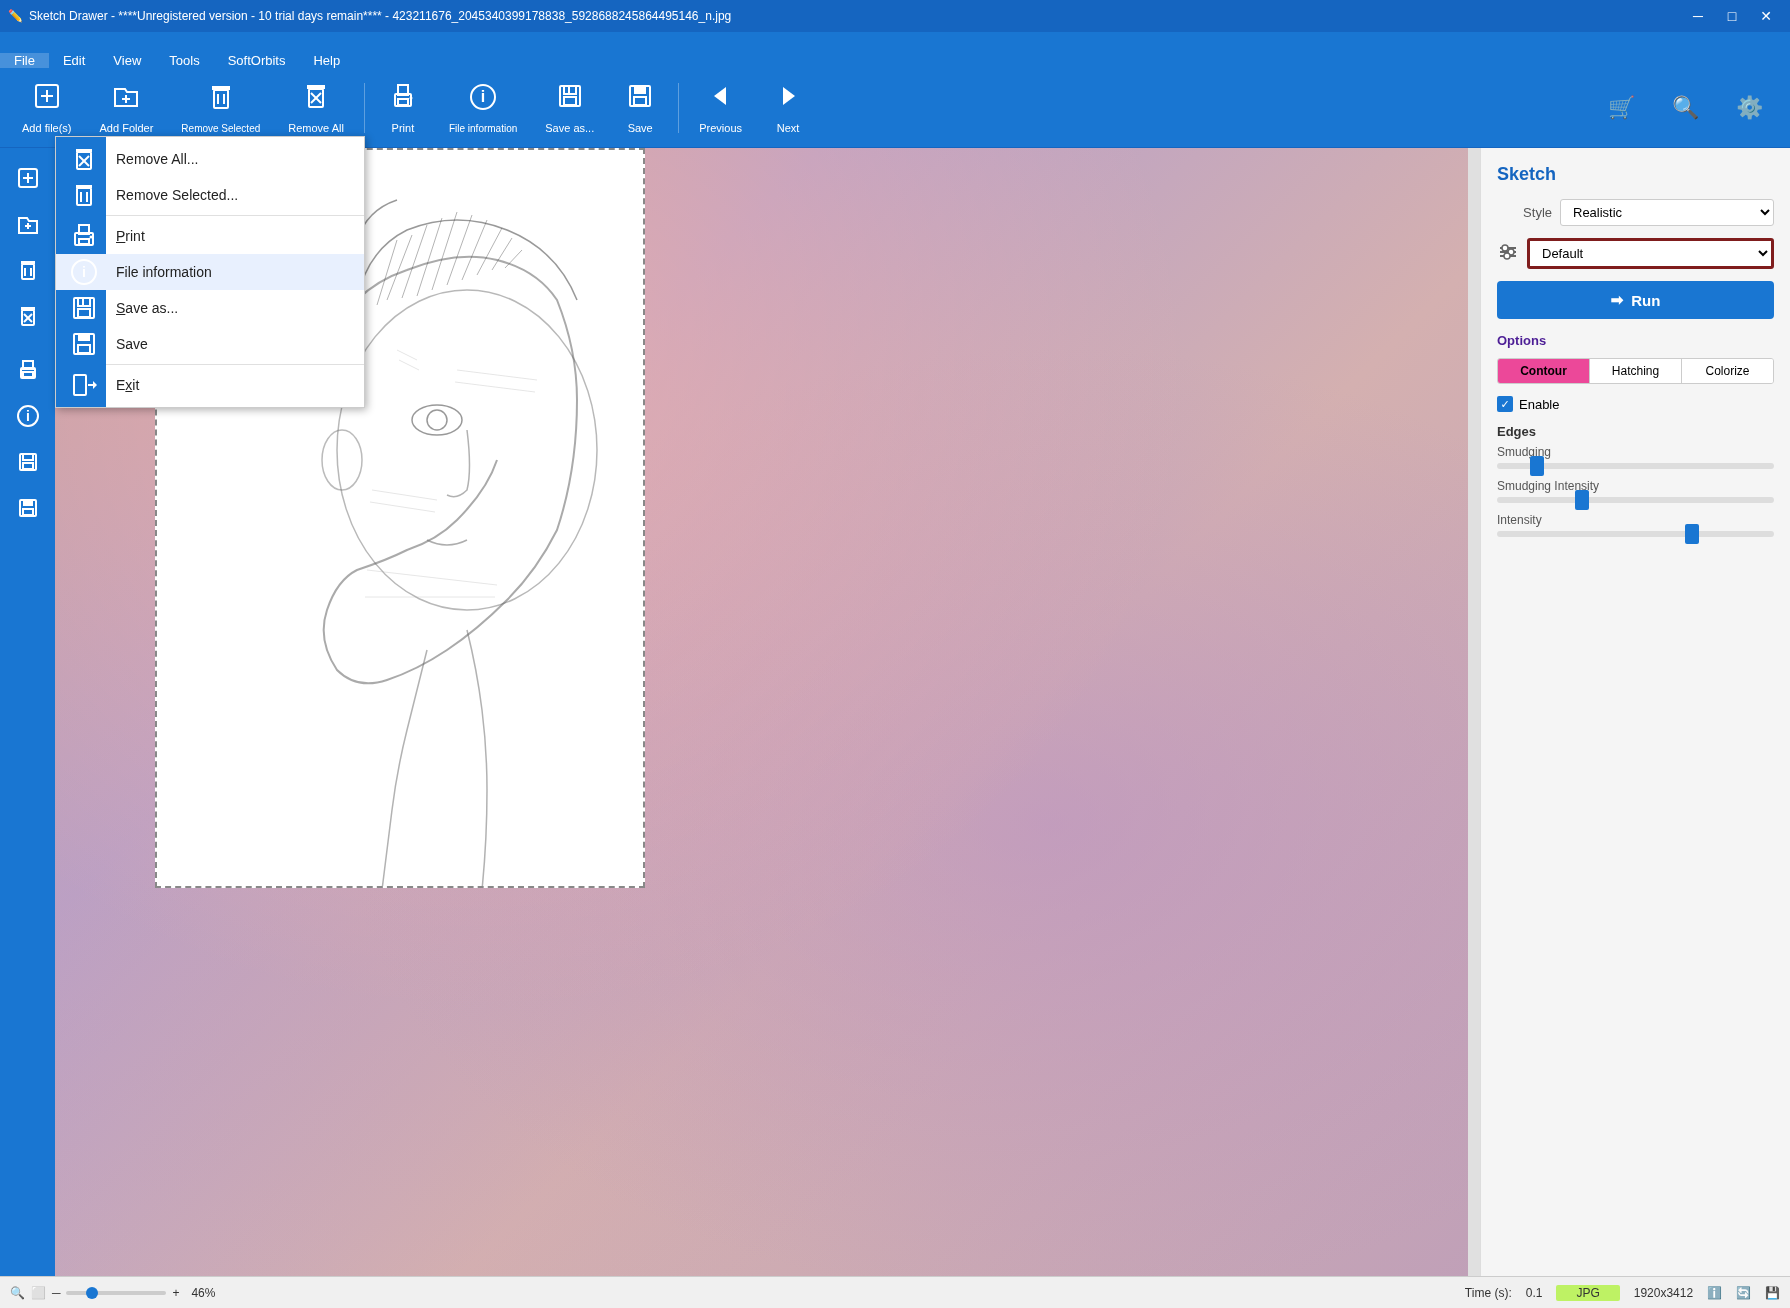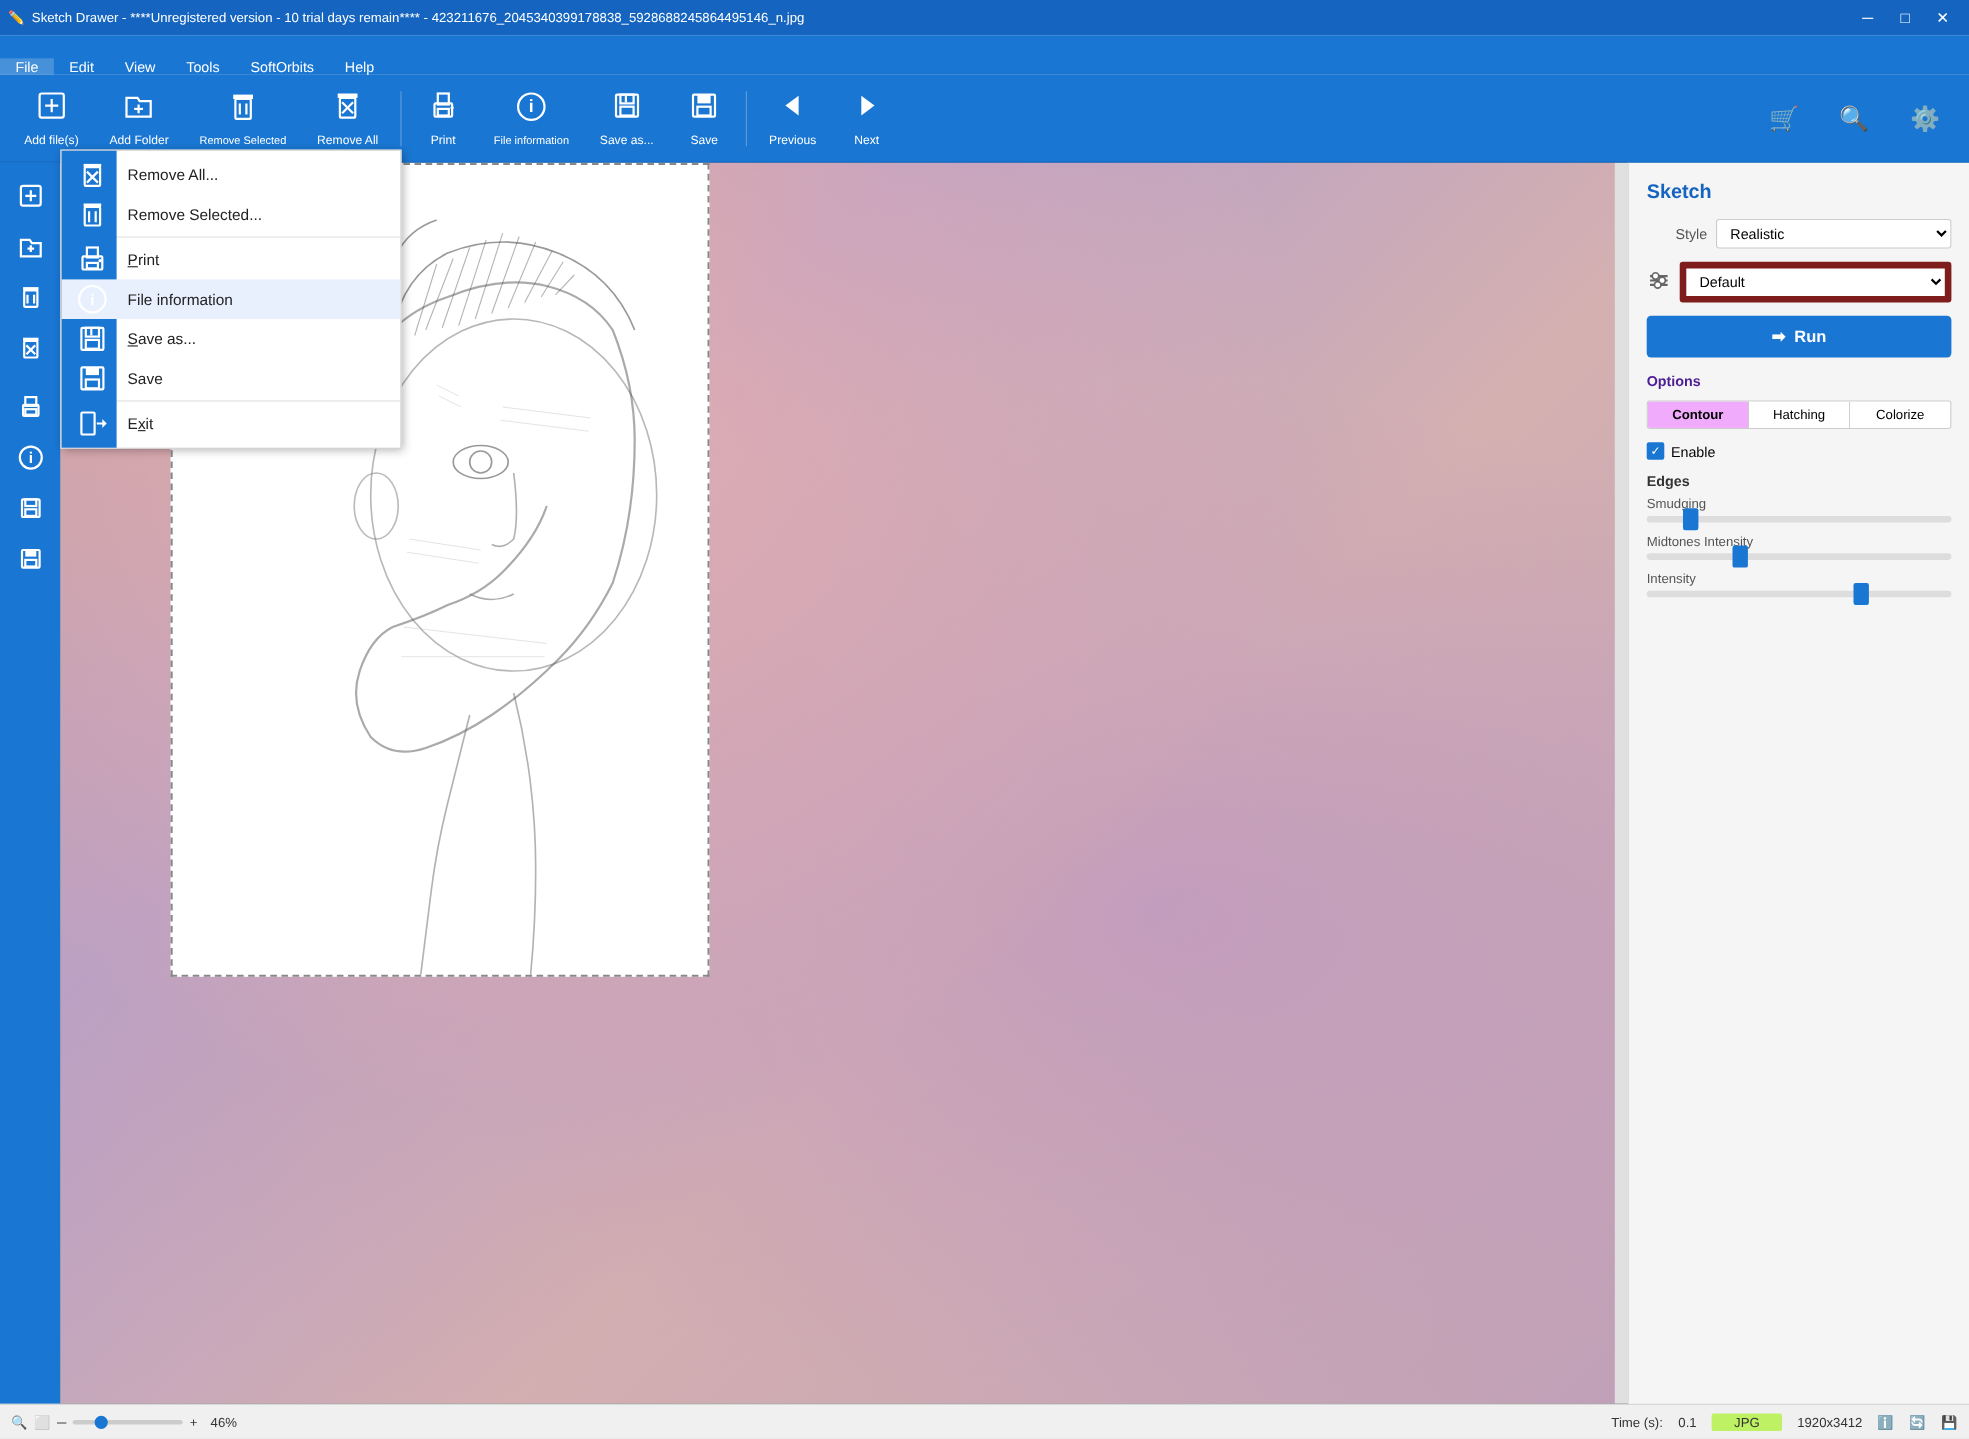--- a/index.html
+++ b/index.html
@@ -146,21 +146,21 @@
       padding: 4px 8px;
       border: 1px solid #ccc;
       border-radius: 3px;
       font-size: 13px;
       background: white;
       cursor: pointer;
     }
     .panel-select-full {
       width: 100%;
       padding: 4px 8px;
-      border: 6px solid #7f1d1d;
+      border: 3px solid #7f1d1d;
       border-radius: 3px;
       font-size: 13px;
       background: white;
       cursor: pointer;
     }
     .run-btn {
       width: 100%;
       background: #1976d2;
       color: white;
       border: none;
@@ -192,21 +192,21 @@
     .tab-item {
       flex: 1;
       text-align: center;
       padding: 5px 4px;
       font-size: 12px;
       cursor: pointer;
       background: white;
       border-right: 1px solid #ccc;
     }
     .tab-item:last-child { border-right: none; }
-    .tab-item.active { background: #f0abfc; font-weight: 600; }
+    .tab-item.active { background: #ec4899; font-weight: 600; }
     .checkbox-row {
       display: flex;
       align-items: center;
       gap: 6px;
       margin-bottom: 12px;
     }
     .checkbox-blue {
       width: 16px; height: 16px;
       background: #1976d2;
       border-radius: 2px;
@@ -607,21 +607,21 @@
     </div>
 
     <div class="sub-section">
       <div class="sub-title">Edges</div>
 
       <div class="slider-label">Smudging</div>
       <div class="slider-track">
         <div class="slider-thumb" style="left: 12%;"></div>
       </div>
 
-      <div class="slider-label">Midtones Intensity</div>
+      <div class="slider-label">Smudging Intensity</div>
       <div class="slider-track">
         <div class="slider-thumb" style="left: 28%;"></div>
       </div>
 
       <div class="slider-label">Intensity</div>
       <div class="slider-track">
         <div class="slider-thumb" style="left: 68%;"></div>
       </div>
     </div>
 

